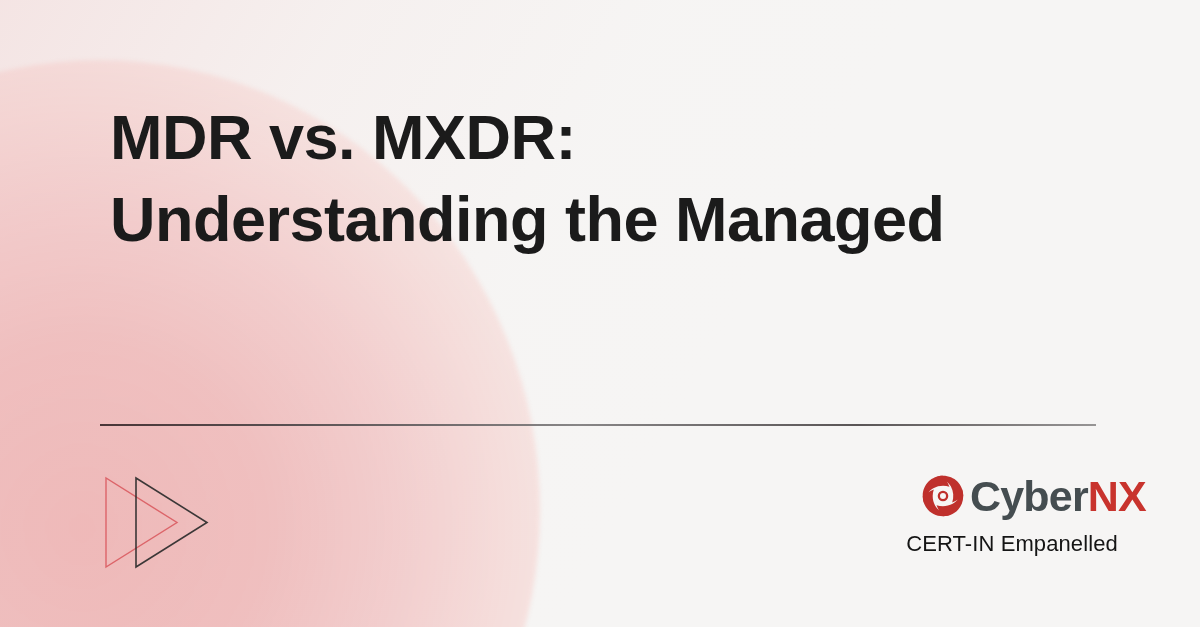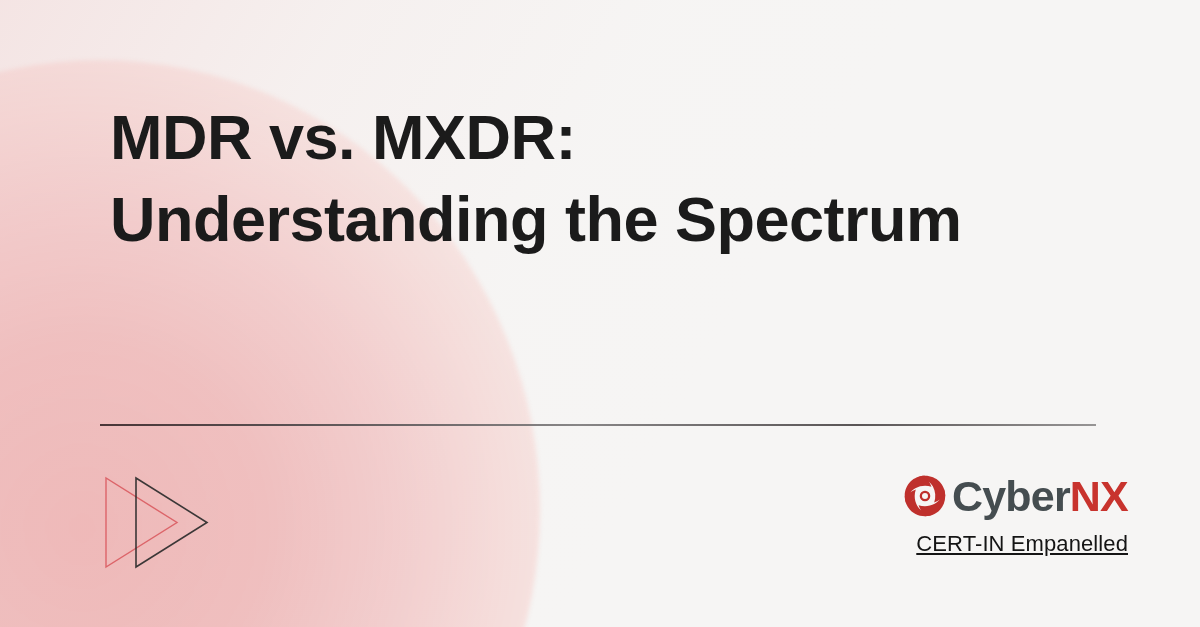--- a/index.html
+++ b/index.html
@@ -97,24 +97,24 @@
     left: 98px;
     top: 470px;
     width: 120px;
     height: 105px;
   }
   .play-mark svg { display: block; }
 
   
   .brand {
     position: absolute;
-    right: 112px;
+    right: 94px;
     top: 470px;
     width: 268px;
-    text-align: right;
+    text-align: center;
   }
   .brand-row {
     display: flex;
     align-items: center;
     justify-content: flex-end;
     gap: 4px;
     height: 52px;
   }
   .brand-mark {
     width: 46px;
@@ -134,35 +134,34 @@
   .brand-word .w2 { color: #c8332d; }
 
   .brand-tag {
     margin-top: 9px;
     font-size: 22px;
     font-weight: 400;
     letter-spacing: 0.1px;
     color: #151515;
     white-space: nowrap;
     font-family: "Liberation Sans", sans-serif;
-    text-decoration: underline;
   }
 </style>
 </head>
 <body>
 
 <div class="banner">
 
   <div class="bg-base"></div>
   <div class="bg-blob"></div>
   <div class="bg-wash"></div>
 
   <h1 class="headline">
     <span class="ln">MDR vs. MXDR:</span>
-    <span class="ln">Understanding the Spectrum</span>
+    <span class="ln">Understanding the Managed</span>
   </h1>
 
   <div class="divider"></div>
 
   <div class="play-mark">
     <svg width="120" height="105" viewBox="0 0 120 105" xmlns="http://www.w3.org/2000/svg">
       <polygon points="8,8 8,97 79,52.5" fill="none" stroke="#d8555a" stroke-width="1.4" opacity="0.85"></polygon>
       <polygon points="38,8 38,97 109,52.5" fill="none" stroke="#2b2b2b" stroke-width="1.6" opacity="0.92"></polygon>
     </svg>
   </div>

